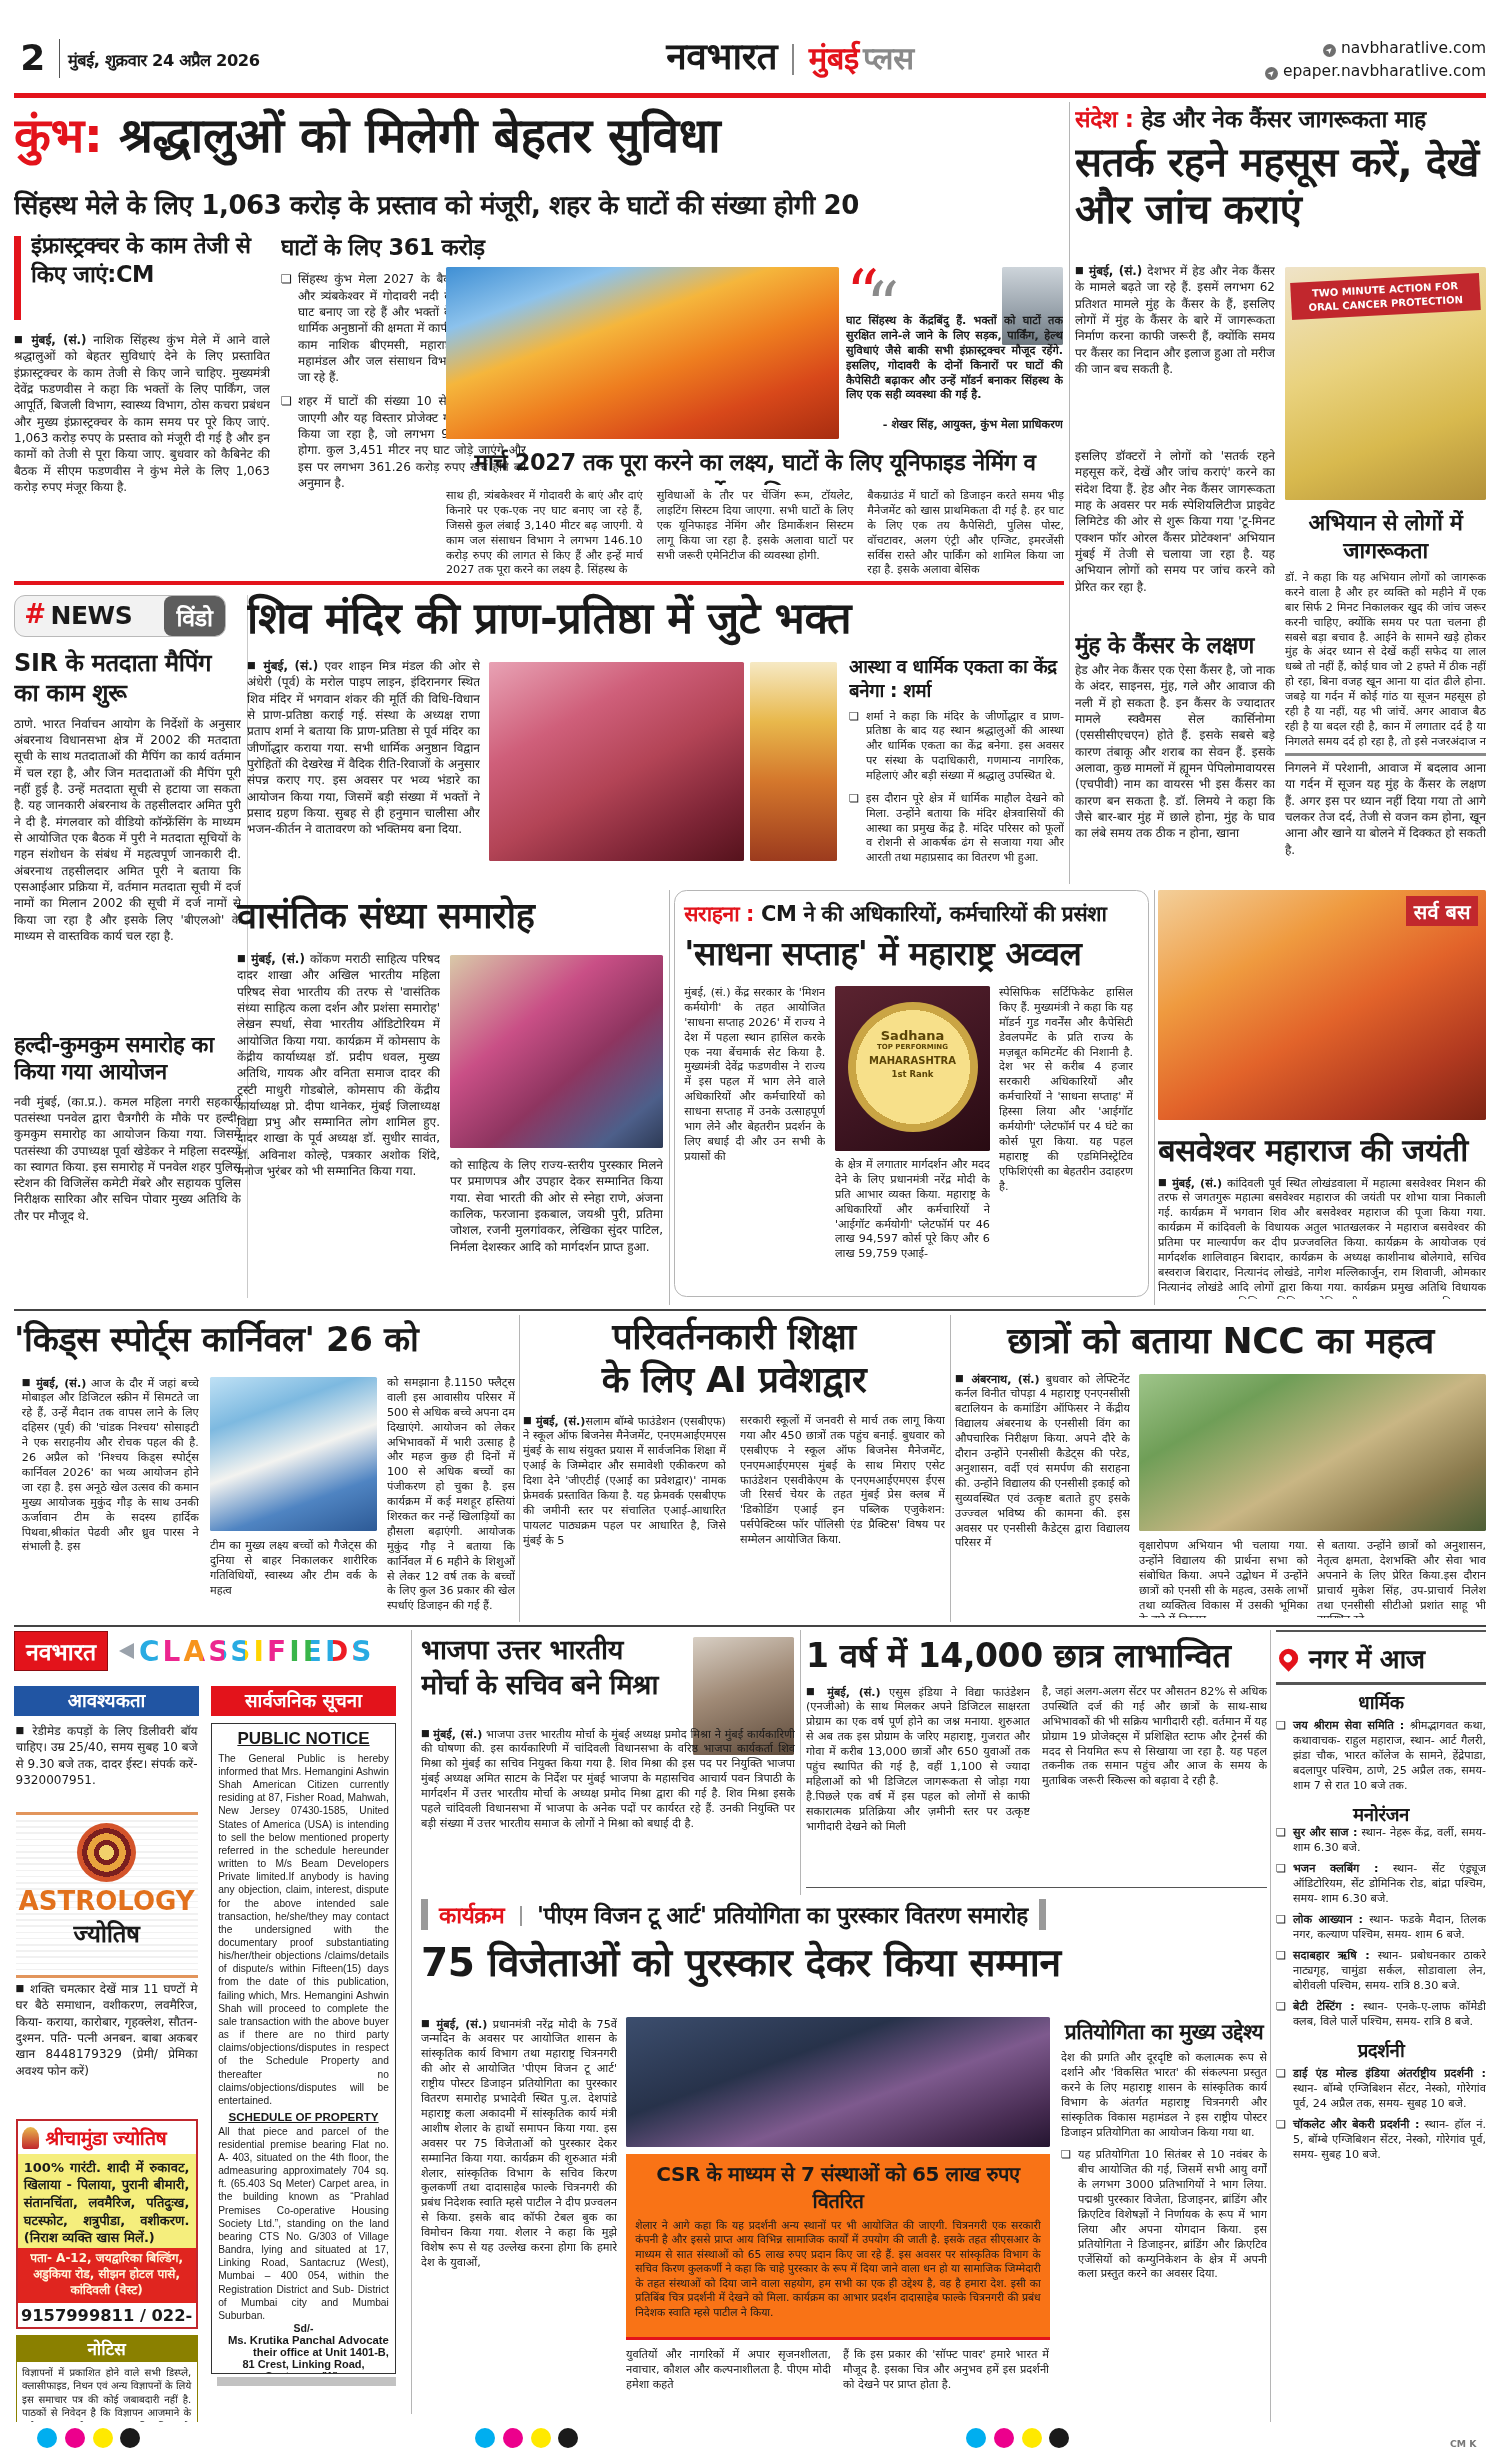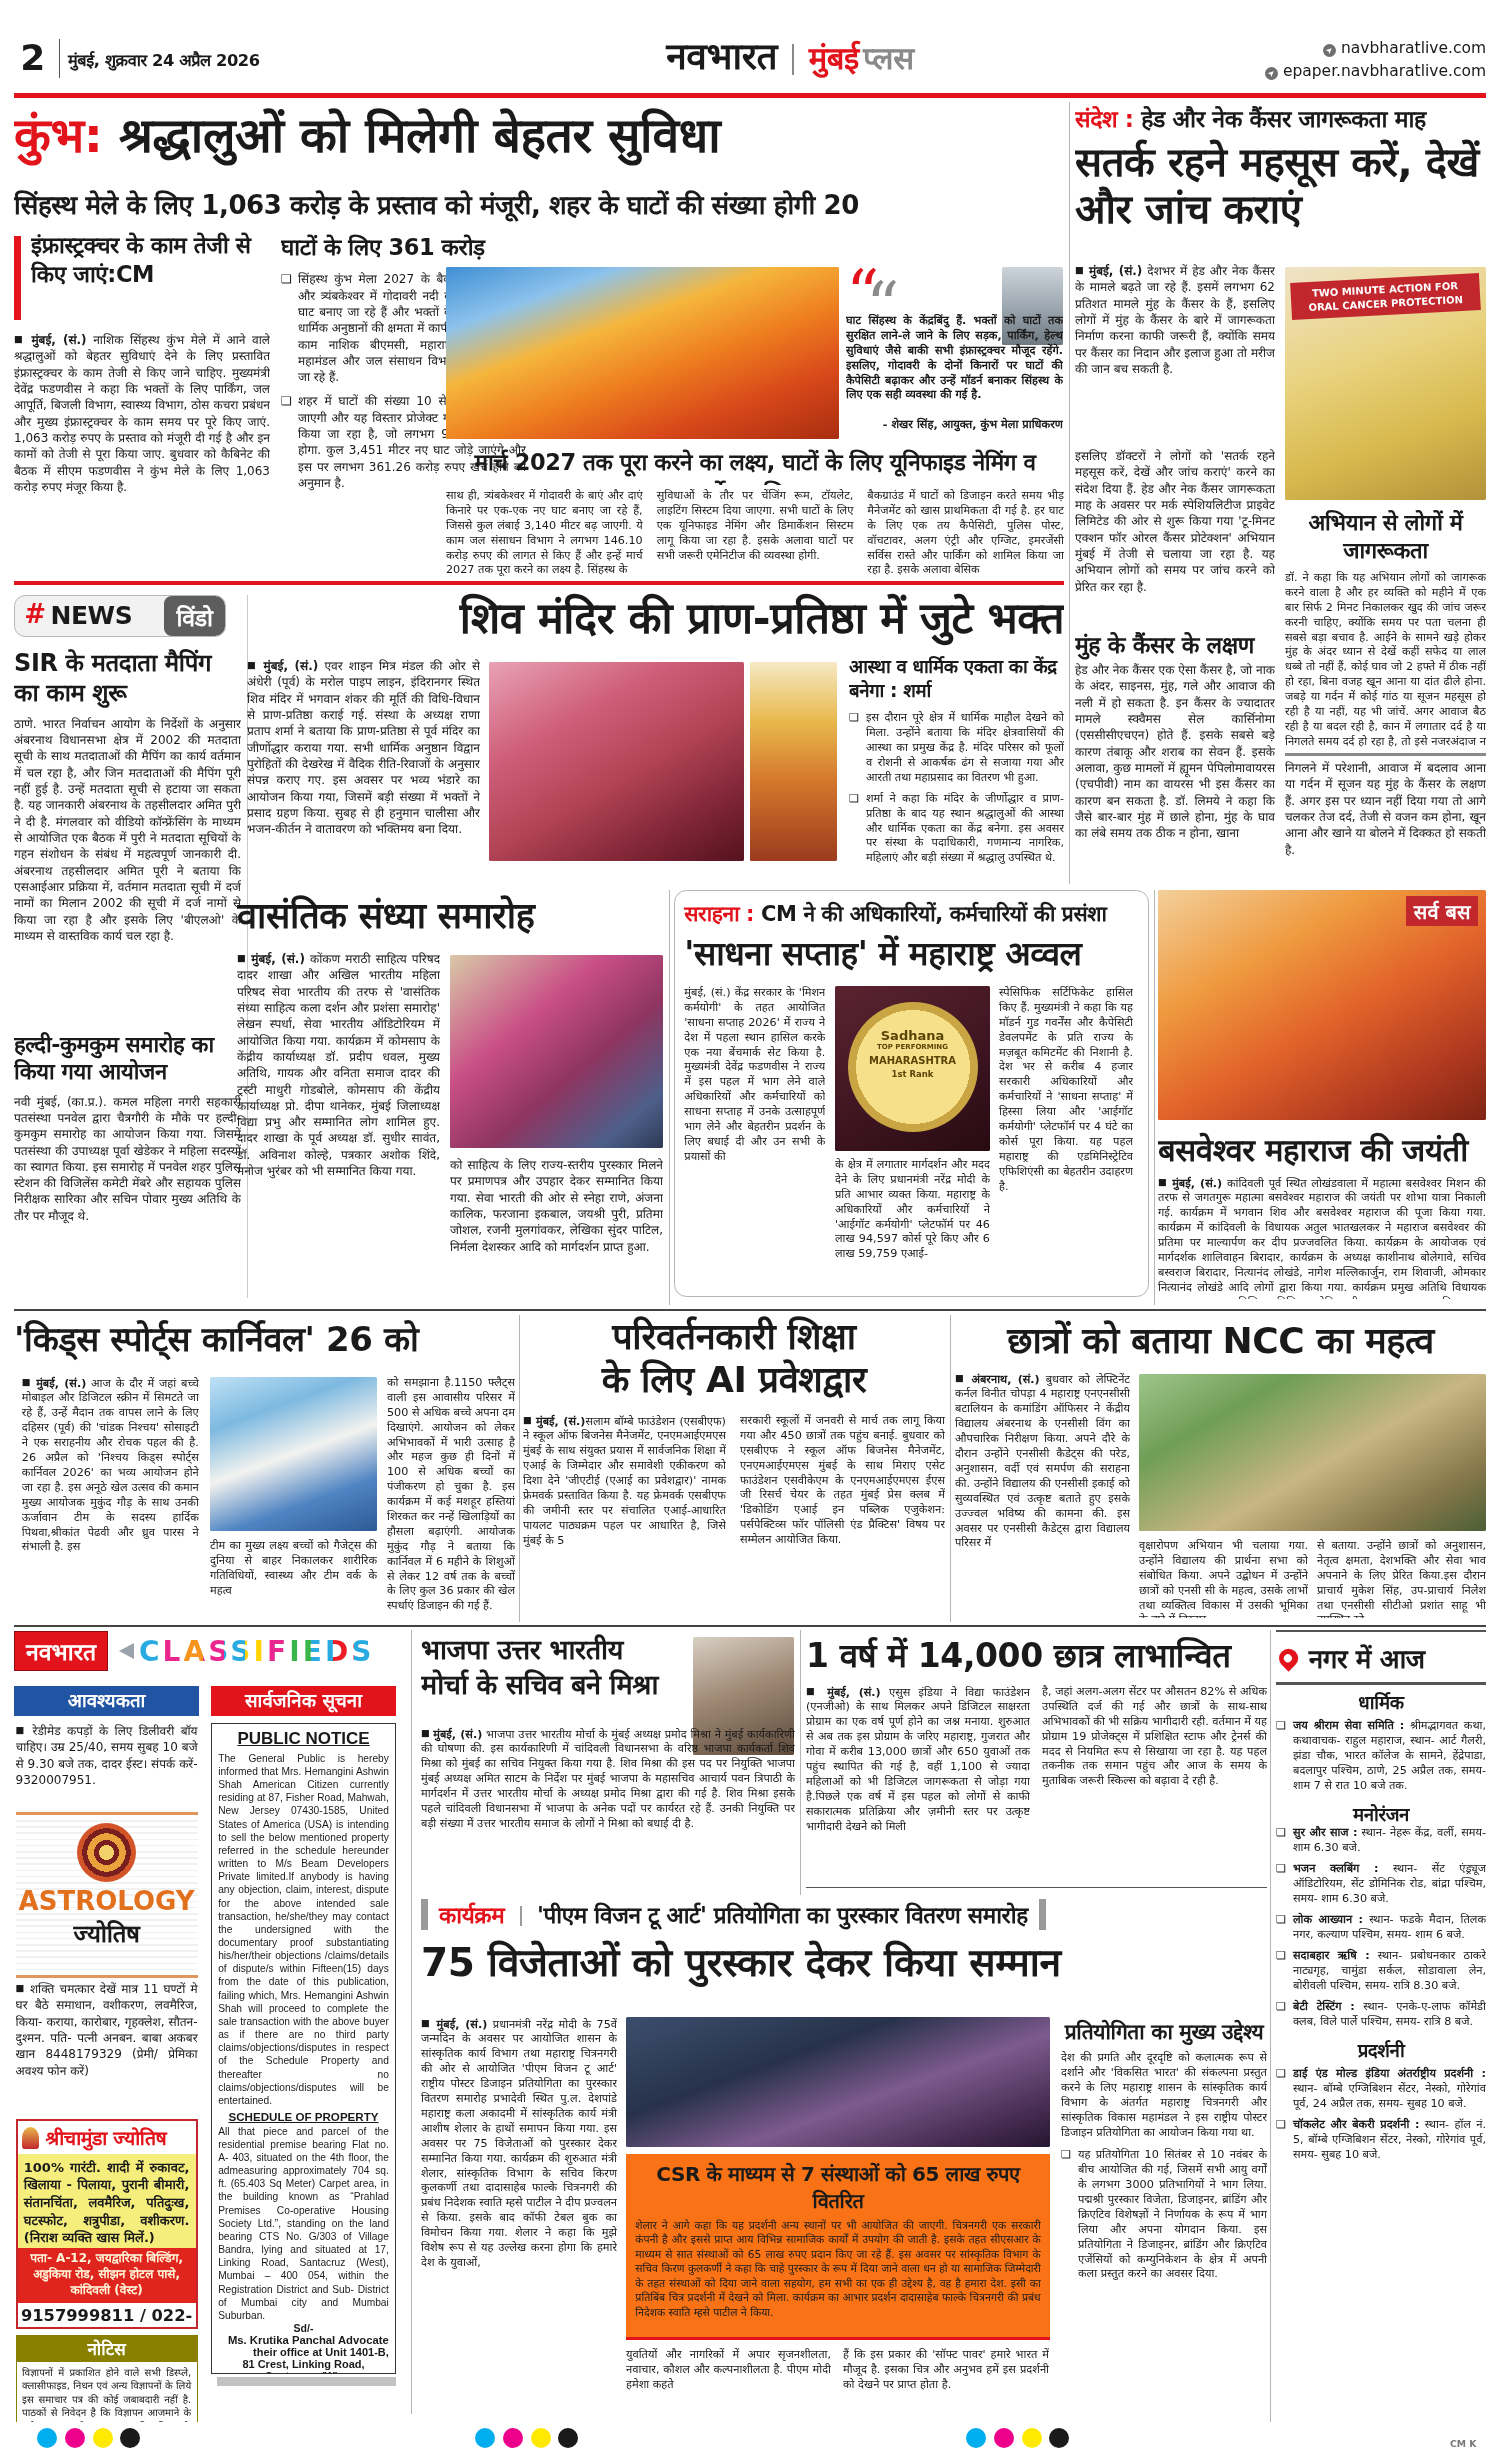--- a/index.html
+++ b/index.html
@@ -94,28 +94,28 @@
       <span class="hd" style="font-size:25px;padding-top:4.7px;">NEWS</span>
       <span class="hd" style="margin-left:auto;background:#5d5d5d;color:#fff;font-size:23px;padding:4.7px 12.4px 0 12.4px;border-radius:7.8px 0 0 7.8px;">विंडो</span>
     </div>
     <div class="hd" style="font-size:24px;line-height:1.25;margin-top:11px;">SIR के मतदाता मैपिंग का काम शुरू</div>
     <div class="bd jt clip" style="margin-top:7.8px;height:304px;">ठाणे. भारत निर्वाचन आयोग के निर्देशों के अनुसार अंबरनाथ विधानसभा क्षेत्र में 2002 की मतदाता सूची के साथ मतदाताओं की मैपिंग का कार्य वर्तमान में चल रहा है, और जिन मतदाताओं की मैपिंग पूरी नहीं हुई है. उन्हें मतदाता सूची से हटाया जा सकता है. यह जानकारी अंबरनाथ के तहसीलदार अमित पुरी ने दी है. मंगलवार को वीडियो कॉन्फ्रेंसिंग के माध्यम से आयोजित एक बैठक में पुरी ने मतदाता सूचियों के गहन संशोधन के संबंध में महत्वपूर्ण जानकारी दी. अंबरनाथ तहसीलदार अमित पूरी ने बताया कि एसआईआर प्रक्रिया में, वर्तमान मतदाता सूची में दर्ज नामों का मिलान 2002 की सूची में दर्ज नामों से किया जा रहा है और इसके लिए 'बीएलओ' के माध्यम से वास्तविक कार्य चल रहा है.</div>
     <div class="hd" style="font-size:22px;line-height:1.25;margin-top:11px;">हल्दी-कुमकुम समारोह का किया गया आयोजन</div>
     <div class="bd jt clip" style="margin-top:7.8px;height:208px;">नवी मुंबई, (का.प्र.). कमल महिला नगरी सहकारी पतसंस्था पनवेल द्वारा चैत्रगौरी के मौके पर हल्दी-कुमकुम समारोह का आयोजन किया गया. जिसमें पतसंस्था की उपाध्यक्ष पूर्वा खेडेकर ने महिला सदस्यों का स्वागत किया. इस समारोह में पनवेल शहर पुलिस स्टेशन की विजिलेंस कमेटी मेंबरे और सहायक पुलिस निरीक्षक सारिका और सचिन पोवार मुख्य अतिथि के तौर पर मौजूद थे.</div>
   </div>
 
   <div class="b clip" style="left:247px;top:587px;width:817px;height:298px;">
-    <div class="hd" style="font-size:43px;text-align:right;">शिव मंदिर की प्राण-प्रतिष्ठा में जुटे भक्त</div>
+    <div class="hd" style="font-size:43px;text-align:left;">शिव मंदिर की प्राण-प्रतिष्ठा में जुटे भक्त</div>
     <div class="b bd jt clip sq" style="left:0;top:71px;width:233px;height:225px;"><span class="cap-bold">मुंबई, (सं.)</span><span> एवर शाइन मित्र मंडल की ओर से अंधेरी (पूर्व) के मरोल पाइप लाइन, इंदिरानगर स्थित शिव मंदिर में भगवान शंकर की मूर्ति की विधि-विधान से प्राण-प्रतिष्ठा कराई गई. संस्था के अध्यक्ष राणा प्रताप शर्मा ने बताया कि प्राण-प्रतिष्ठा से पूर्व मंदिर का जीर्णोद्धार कराया गया. सभी धार्मिक अनुष्ठान विद्वान पुरोहितों की देखरेख में वैदिक रीति-रिवाजों के अनुसार संपन्न कराए गए. इस अवसर पर भव्य भंडारे का आयोजन किया गया, जिसमें बड़ी संख्या में भक्तों ने प्रसाद ग्रहण किया. सुबह से ही हनुमान चालीसा और भजन-कीर्तन ने वातावरण को भक्तिमय बना दिया.</span></div>
     <div class="b photo" style="left:242px;top:75px;width:255px;height:199px;background:linear-gradient(150deg,#e8a2b4 0%,#cf5f7a 30%,#b34456 55%,#7e2536 80%,#55121c 100%);"></div>
     <div class="b photo" style="left:503px;top:75px;width:87px;height:199px;background:linear-gradient(180deg,#f6e9c4 0%,#e8b84c 30%,#d4772c 60%,#9c3b1e 100%);"></div>
     <div class="b clip" style="left:602px;top:68px;width:215px;height:230px;">
       <div class="hd" style="font-size:18.6px;line-height:1.3;">आस्था व धार्मिक एकता का केंद्र बनेगा : शर्मा</div>
+      <div class="sm jt bq" style="margin-top:6.2px;">शर्मा ने कहा कि मंदिर के जीर्णोद्धार व प्राण-प्रतिष्ठा के बाद यह स्थान श्रद्धालुओं की आस्था और धार्मिक एकता का केंद्र बनेगा. इस अवसर पर संस्था के पदाधिकारी, गणमान्य नागरिक, महिलाएं और बड़ी संख्या में श्रद्धालु उपस्थित थे.</div>
       <div class="sm jt bq" style="margin-top:7.8px;">इस दौरान पूरे क्षेत्र में धार्मिक माहौल देखने को मिला. उन्होंने बताया कि मंदिर क्षेत्रवासियों की आस्था का प्रमुख केंद्र है. मंदिर परिसर को फूलों व रोशनी से आकर्षक ढंग से सजाया गया और आरती तथा महाप्रसाद का वितरण भी हुआ.</div>
-      <div class="sm jt bq" style="margin-top:6.2px;">शर्मा ने कहा कि मंदिर के जीर्णोद्धार व प्राण-प्रतिष्ठा के बाद यह स्थान श्रद्धालुओं की आस्था और धार्मिक एकता का केंद्र बनेगा. इस अवसर पर संस्था के पदाधिकारी, गणमान्य नागरिक, महिलाएं और बड़ी संख्या में श्रद्धालु उपस्थित थे.</div>
     </div>
   </div>
 
   <div class="b vline" style="left:1069px;top:102px;height:782px;"></div>
   <div class="b clip" style="left:1075px;top:102px;width:411px;height:786px;">
     <div class="hd" style="font-size:23px;"><span class="red">संदेश :</span><span> हेड और नेक कैंसर जागरूकता माह</span></div>
     <div class="hd" style="font-size:40px;line-height:1.18;margin-top:4.7px;">सतर्क रहने महसूस करें, देखें और जांच कराएं</div>
     <div class="b bd jt clip sq" style="left:0;top:161px;width:200px;height:179px;"><span class="cap-bold">मुंबई, (सं.)</span><span> देशभर में हेड और नेक कैंसर के मामले बढ़ते जा रहे हैं. इसमें लगभग 62 प्रतिशत मामले मुंह के कैंसर के हैं, इसलिए लोगों में मुंह के कैंसर के बारे में जागरूकता निर्माण करना काफी जरूरी हैं, क्योंकि समय पर कैंसर का निदान और इलाज हुआ तो मरीज की जान बच सकती है.</span></div>
     <div class="b photo clip" style="left:210px;top:165px;width:201px;height:233px;background:linear-gradient(160deg,#efe3c8 0%,#e9d27e 40%,#d8b94e 70%,#b3913a 100%);">
       <div style="background:#c1272d;color:#fff;font-weight:700;font-size:10px;text-align:center;padding:4.7px 3.1px;transform:rotate(-3deg);margin:11px 6.2px 0 6.2px;line-height:1.4;">

